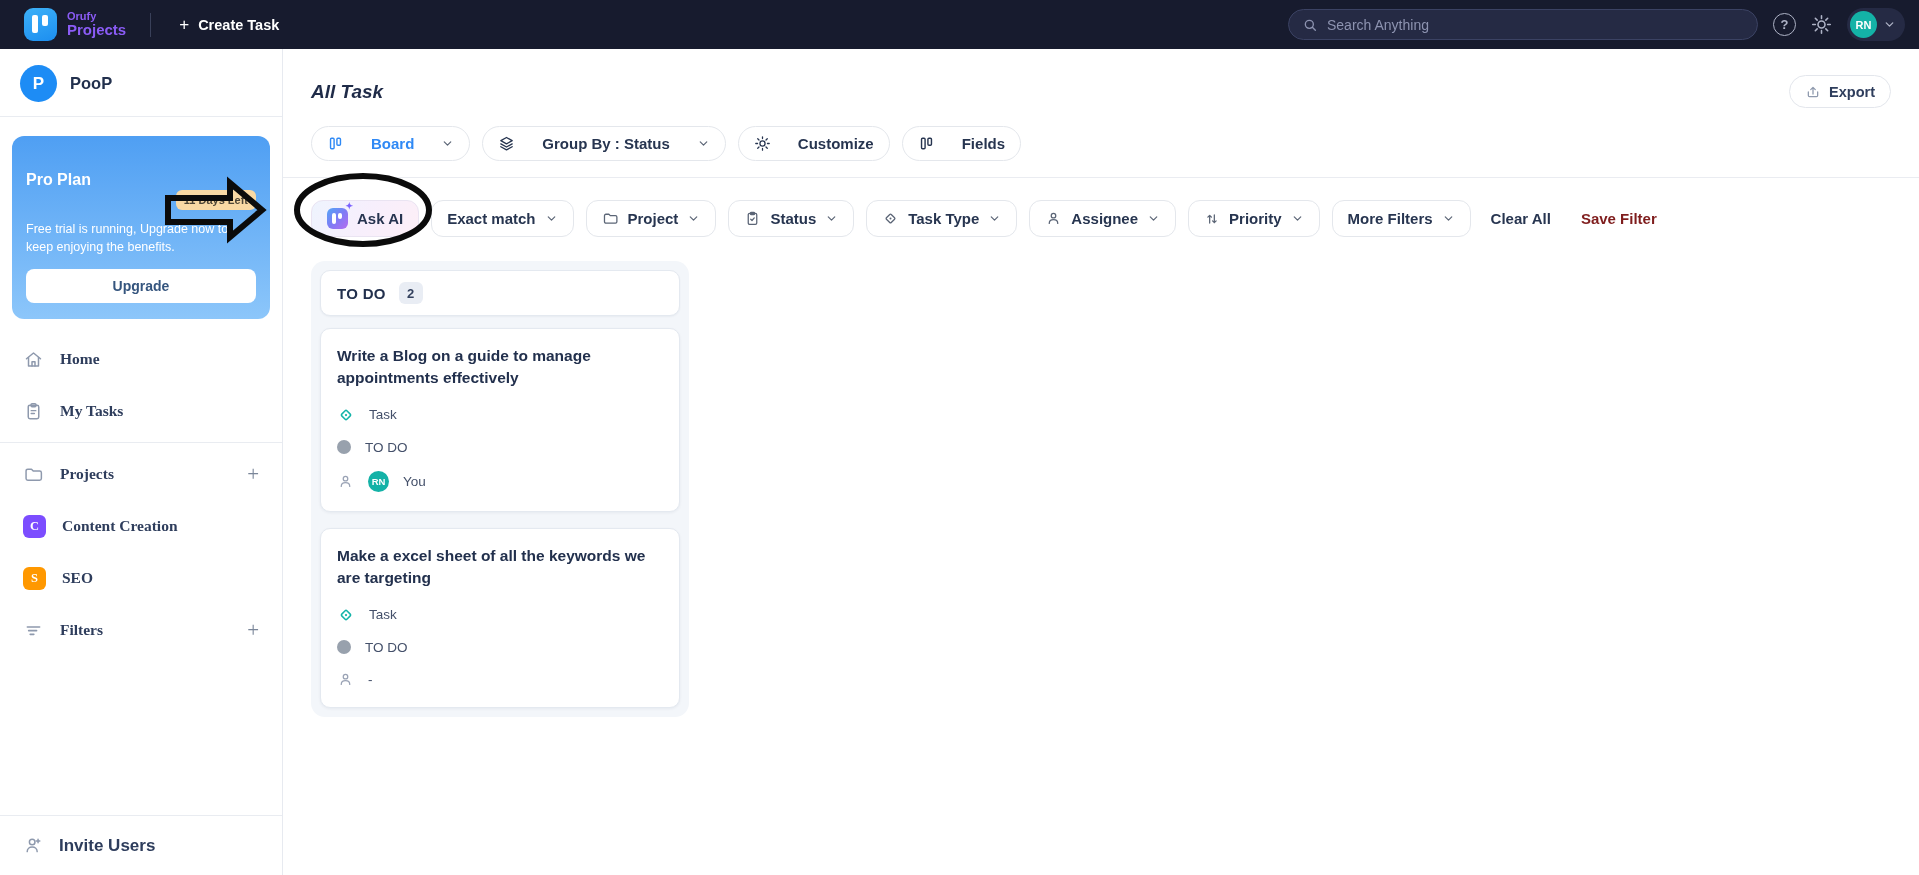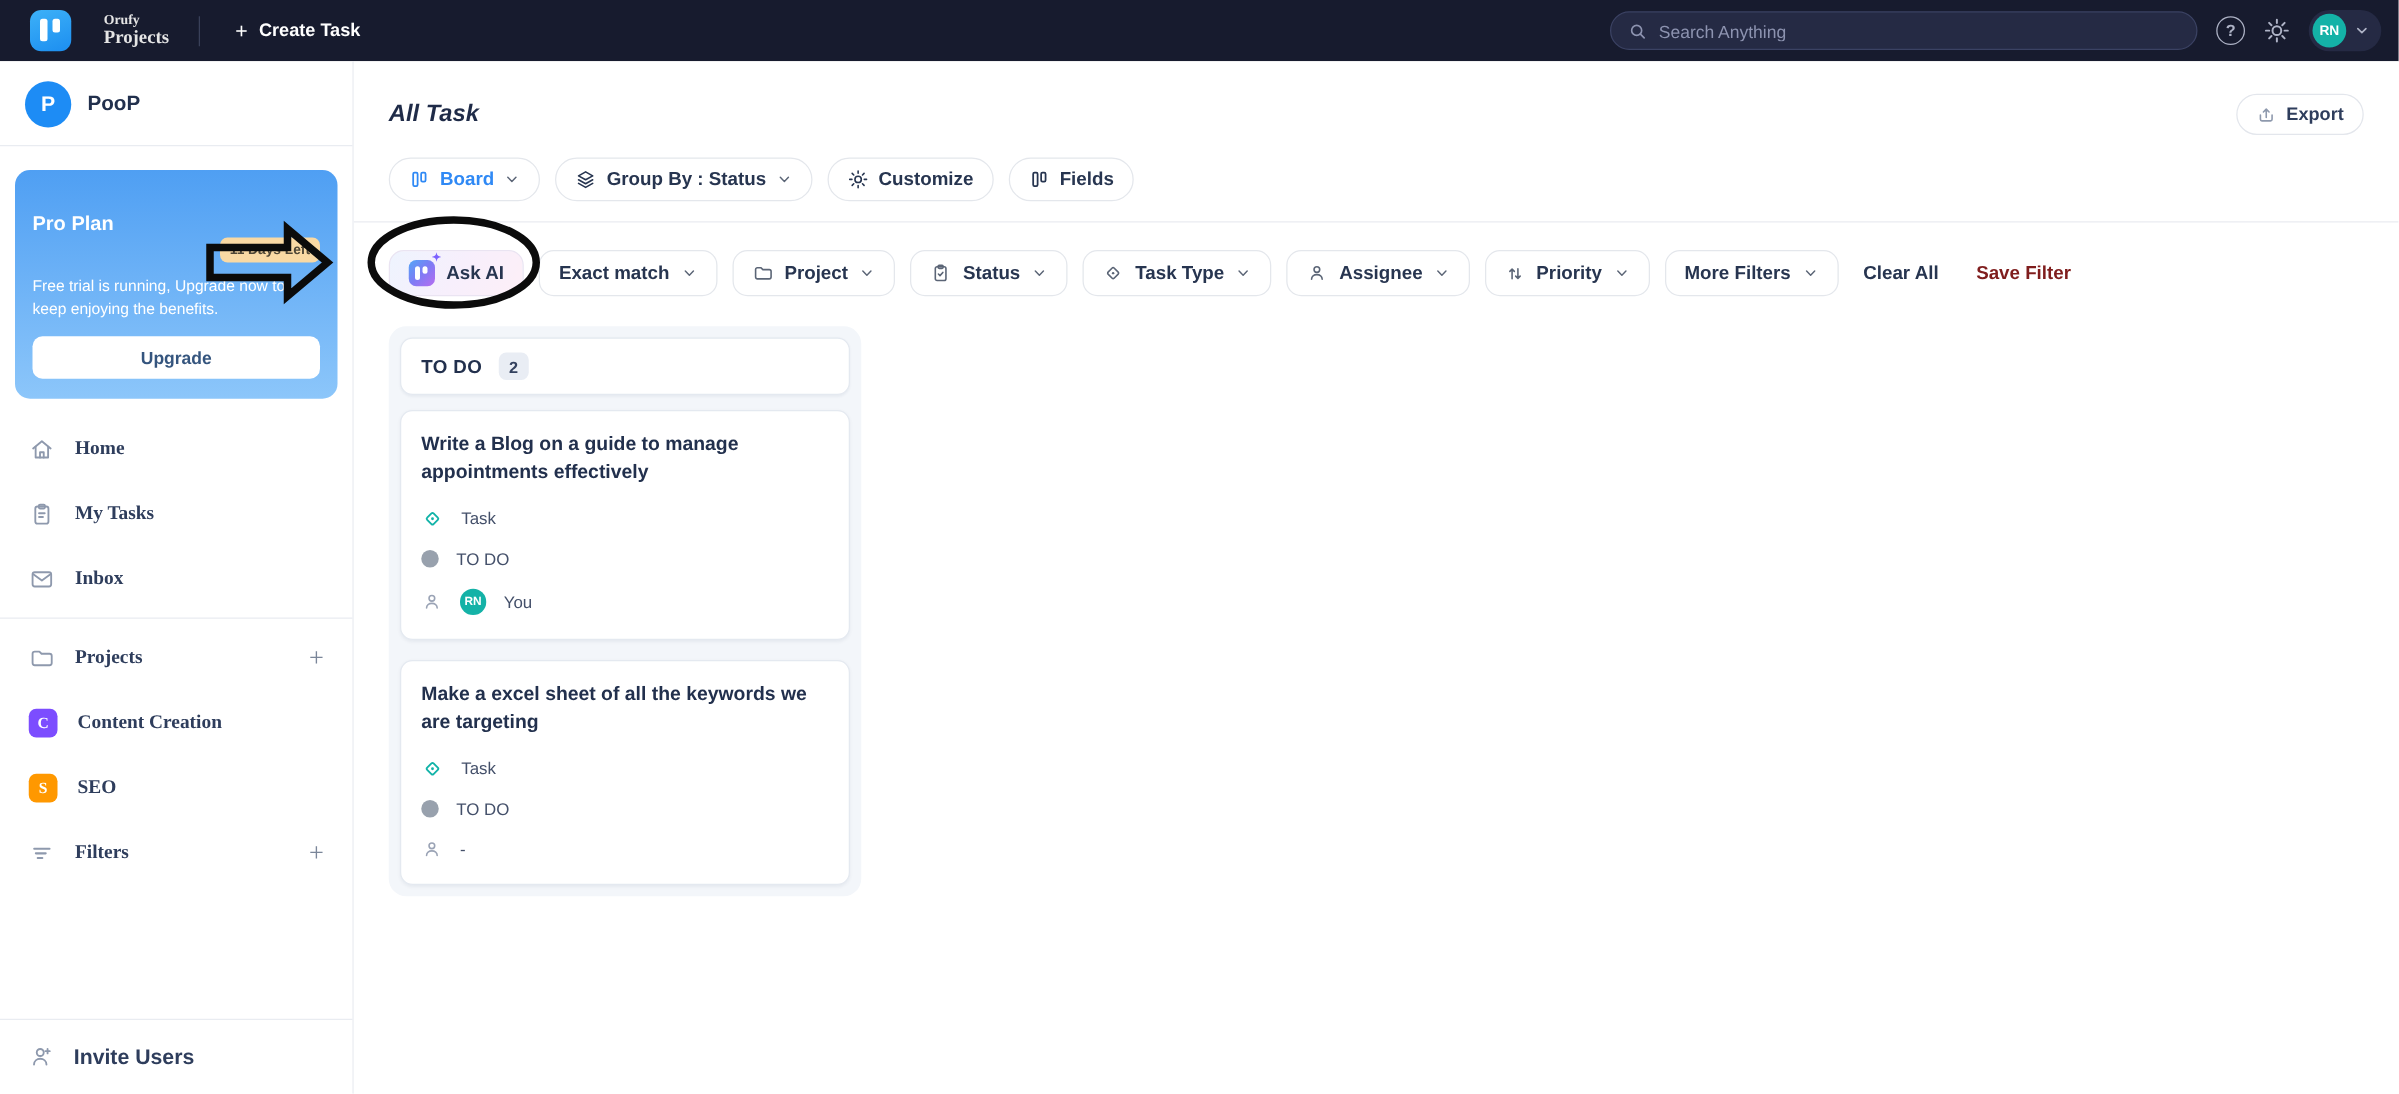--- a/index.html
+++ b/index.html
@@ -5,21 +5,21 @@
   * { box-sizing: border-box; margin: 0; padding: 0; }
   html,body { width:1919px; height:875px; overflow:hidden; }
   body { font-family:"Liberation Sans", sans-serif; background:#fff; position:relative; }
   svg { display:block; }
 
   
   .topbar { height:49px; background:#171b2e; display:flex; align-items:center; padding:0 14px; }
   .logo { width:33px; height:33px; border-radius:9px; background:linear-gradient(160deg,#3db1f8,#1c8ef0); position:relative; margin-left:10px; flex:none; }
   .logo .b1 { position:absolute; left:8px; top:7px; width:6px; height:18px; background:#fff; border-radius:2px; }
   .logo .b2 { position:absolute; left:18px; top:7px; width:6px; height:11px; background:#fff; border-radius:2px; }
-  .brand { color:#e5e5e5; margin-left:26px; line-height:1.1;font-family:Liberation Serif, serif; }
+  .brand { color:#8b5cf6; margin-left:10px; line-height:1.1; }
   .brand .l1 { font-size:11px; font-weight:bold; }
   .brand .l2 { font-size:15px; font-weight:bold; }
   .tb-divider { width:1px; height:24px; background:#394059; margin:0 28px 0 24px; }
   .create-task { color:#fff; font-size:14.5px; font-weight:600; display:flex; align-items:center; gap:9px; cursor:pointer; }
   .create-task .plus { font-size:17px; font-weight:400; }
   .tb-right { margin-left:auto; display:flex; align-items:center; gap:15px; }
   .search { width:470px; height:31px; background:#252a44; border:1px solid #3b4263; border-radius:16px; display:flex; align-items:center; padding:0 13px; gap:9px; }
   .search input { background:transparent; border:none; outline:none; color:#c9cde0; font-size:14px; width:100%; font-family:inherit; }
   .search input::placeholder { color:#8d93b0; }
   .icon-btn { color:#aeb3c6; cursor:pointer; }
@@ -50,21 +50,21 @@
   .proj-badge { width:23px; height:23px; border-radius:6px; color:#fff; font-size:12.5px; font-weight:bold; display:flex; align-items:center; justify-content:center; flex:none; }
   .sb-spacer { flex:1; }
   .invite { display:flex; align-items:center; gap:15px; height:60px; padding:0 23px; font-size:17px; font-weight:600; color:#2e3d5c; border-top:1px solid #e9ecf1; cursor:pointer; }
 
   
   .main { flex:1; background:#fff; overflow:hidden; }
   .main-head { display:flex; align-items:center; justify-content:space-between; padding:26px 28px 0; }
   .page-title { font-size:19px; font-weight:bold; color:#1f2b48;font-style:italic; }
   .export-btn { display:flex; align-items:center; gap:8px; height:33px; padding:0 15px; border:1px solid #e3e6ec; border-radius:17px; font-size:14.5px; font-weight:600; color:#2e3d5c; background:#fff; cursor:pointer; }
   .toolbar { display:flex; gap:12px; padding:18px 28px 0; }
-  .tb-btn { display:flex; align-items:center; gap:8px; height:35px; padding:0 15px; border:1px solid #e4e7ec; border-radius:18px; background:#fff; font-size:15px; font-weight:600; color:#273550; cursor:pointer; }
+  .tb-btn { display:flex; align-items:center; gap:27px; height:35px; padding:0 15px; border:1px solid #e4e7ec; border-radius:18px; background:#fff; font-size:15px; font-weight:600; color:#273550; cursor:pointer; }
   .tb-btn.active { color:#2f89f5; }
   .main-divider { height:1px; background:#eaecf1; margin-top:16px; }
   .filter-row { display:flex; align-items:center; gap:12px; padding:22px 28px 0; }
   .f-btn { display:flex; align-items:center; gap:9px; height:37px; padding:0 15px; border:1px solid #e4e7ec; border-radius:12px; background:#fff; font-size:15px; font-weight:600; color:#273550; cursor:pointer; }
   .ask-ai { background:linear-gradient(120deg,#eef4fe,#f7effc,#fdeff7); border-color:#eae4f2; }
   .ai-icon { width:21px; height:21px; border-radius:6px; background:linear-gradient(135deg,#53a6f6,#7e7bf5,#b66df0); position:relative; flex:none; }
   .ai-icon .b1 { position:absolute; left:5px; top:5px; width:4px; height:11px; background:#fff; border-radius:2px; }
   .ai-icon .b2 { position:absolute; left:11px; top:5px; width:4px; height:6px; background:#fff; border-radius:2px; }
   .ai-icon .spark { position:absolute; top:-7px; right:-5px; color:#7b61ff; font-size:9px; }
   .clear-all { font-size:15px; font-weight:600; color:#273550; margin-left:8px; cursor:pointer; }
@@ -164,29 +164,20 @@
       <div class="nav-item">
         <span class="ni-icon">
           <svg width="21" height="21" viewBox="0 0 24 24" fill="none" stroke="#8e99ad" stroke-width="1.7" stroke-linecap="round" stroke-linejoin="round">
               <rect x="6" y="4.8" width="12" height="15.6" rx="2"></rect>
               <rect x="9.2" y="3.2" width="5.6" height="3.4" rx="1.1"></rect>
               <path d="M9.4 11h5.2M9.4 14.4h3.6"></path>
             </svg>
         </span>
         <span>My Tasks</span>
       </div>
-      <div class="nav-item">
-        <span class="ni-icon">
-          <svg width="21" height="21" viewBox="0 0 24 24" fill="none" stroke="#8e99ad" stroke-width="1.7" stroke-linecap="round" stroke-linejoin="round">
-              <rect x="3.5" y="5.5" width="17" height="13" rx="2"></rect>
-              <path d="M4.5 7.5 12 13l7.5-5.5"></path>
-            </svg>
-        </span>
-        <span>Inbox</span>
-      </div>
 
       <div class="nav-sec-divider"></div>
 
       <div class="nav-item">
         <span class="ni-icon">
           <svg width="21" height="21" viewBox="0 0 24 24" fill="none" stroke="#8e99ad" stroke-width="1.7" stroke-linecap="round" stroke-linejoin="round">
               <path d="M3.5 8a2 2 0 0 1 2-2h4.2l2 2h7.3a2 2 0 0 1 2 2v6.5a2 2 0 0 1-2 2H5.5a2 2 0 0 1-2-2z"></path>
             </svg>
         </span>
         <span>Projects</span>

